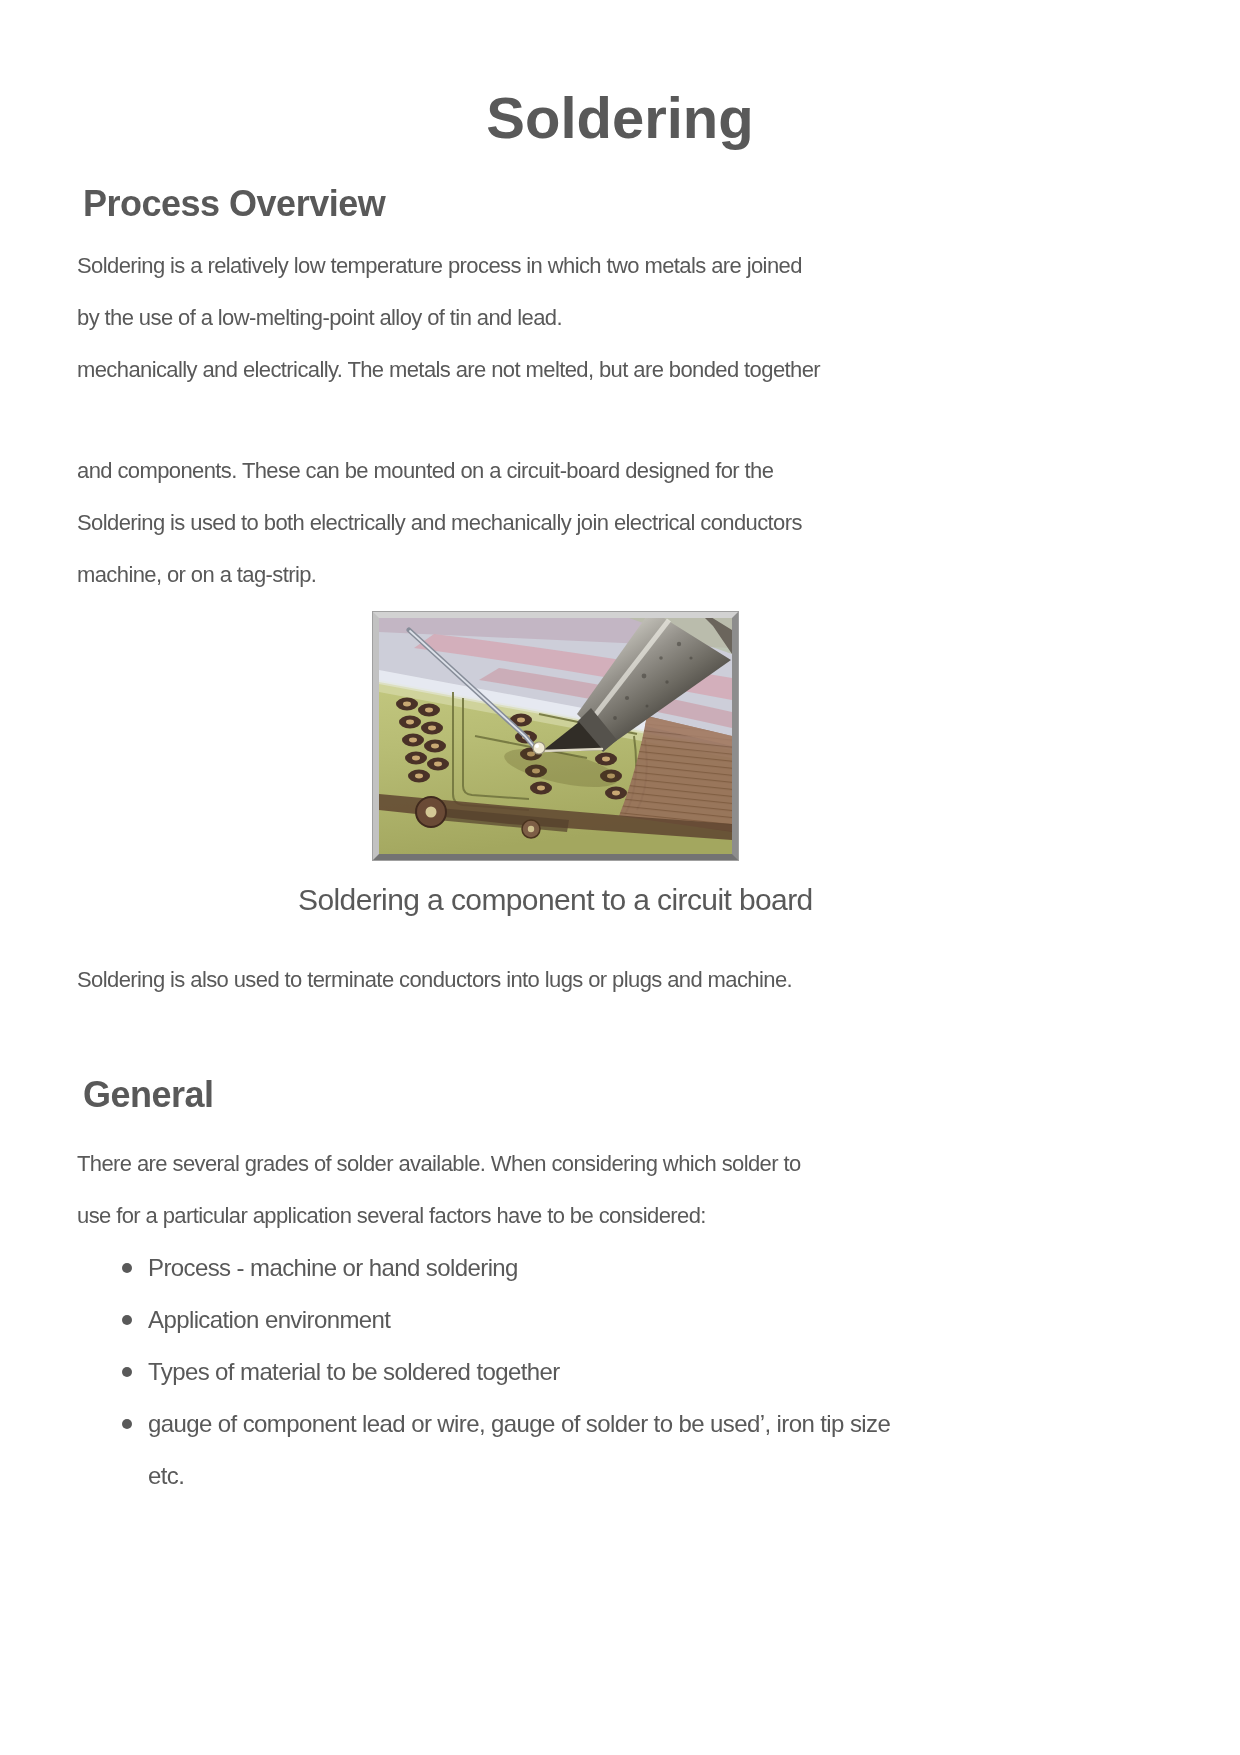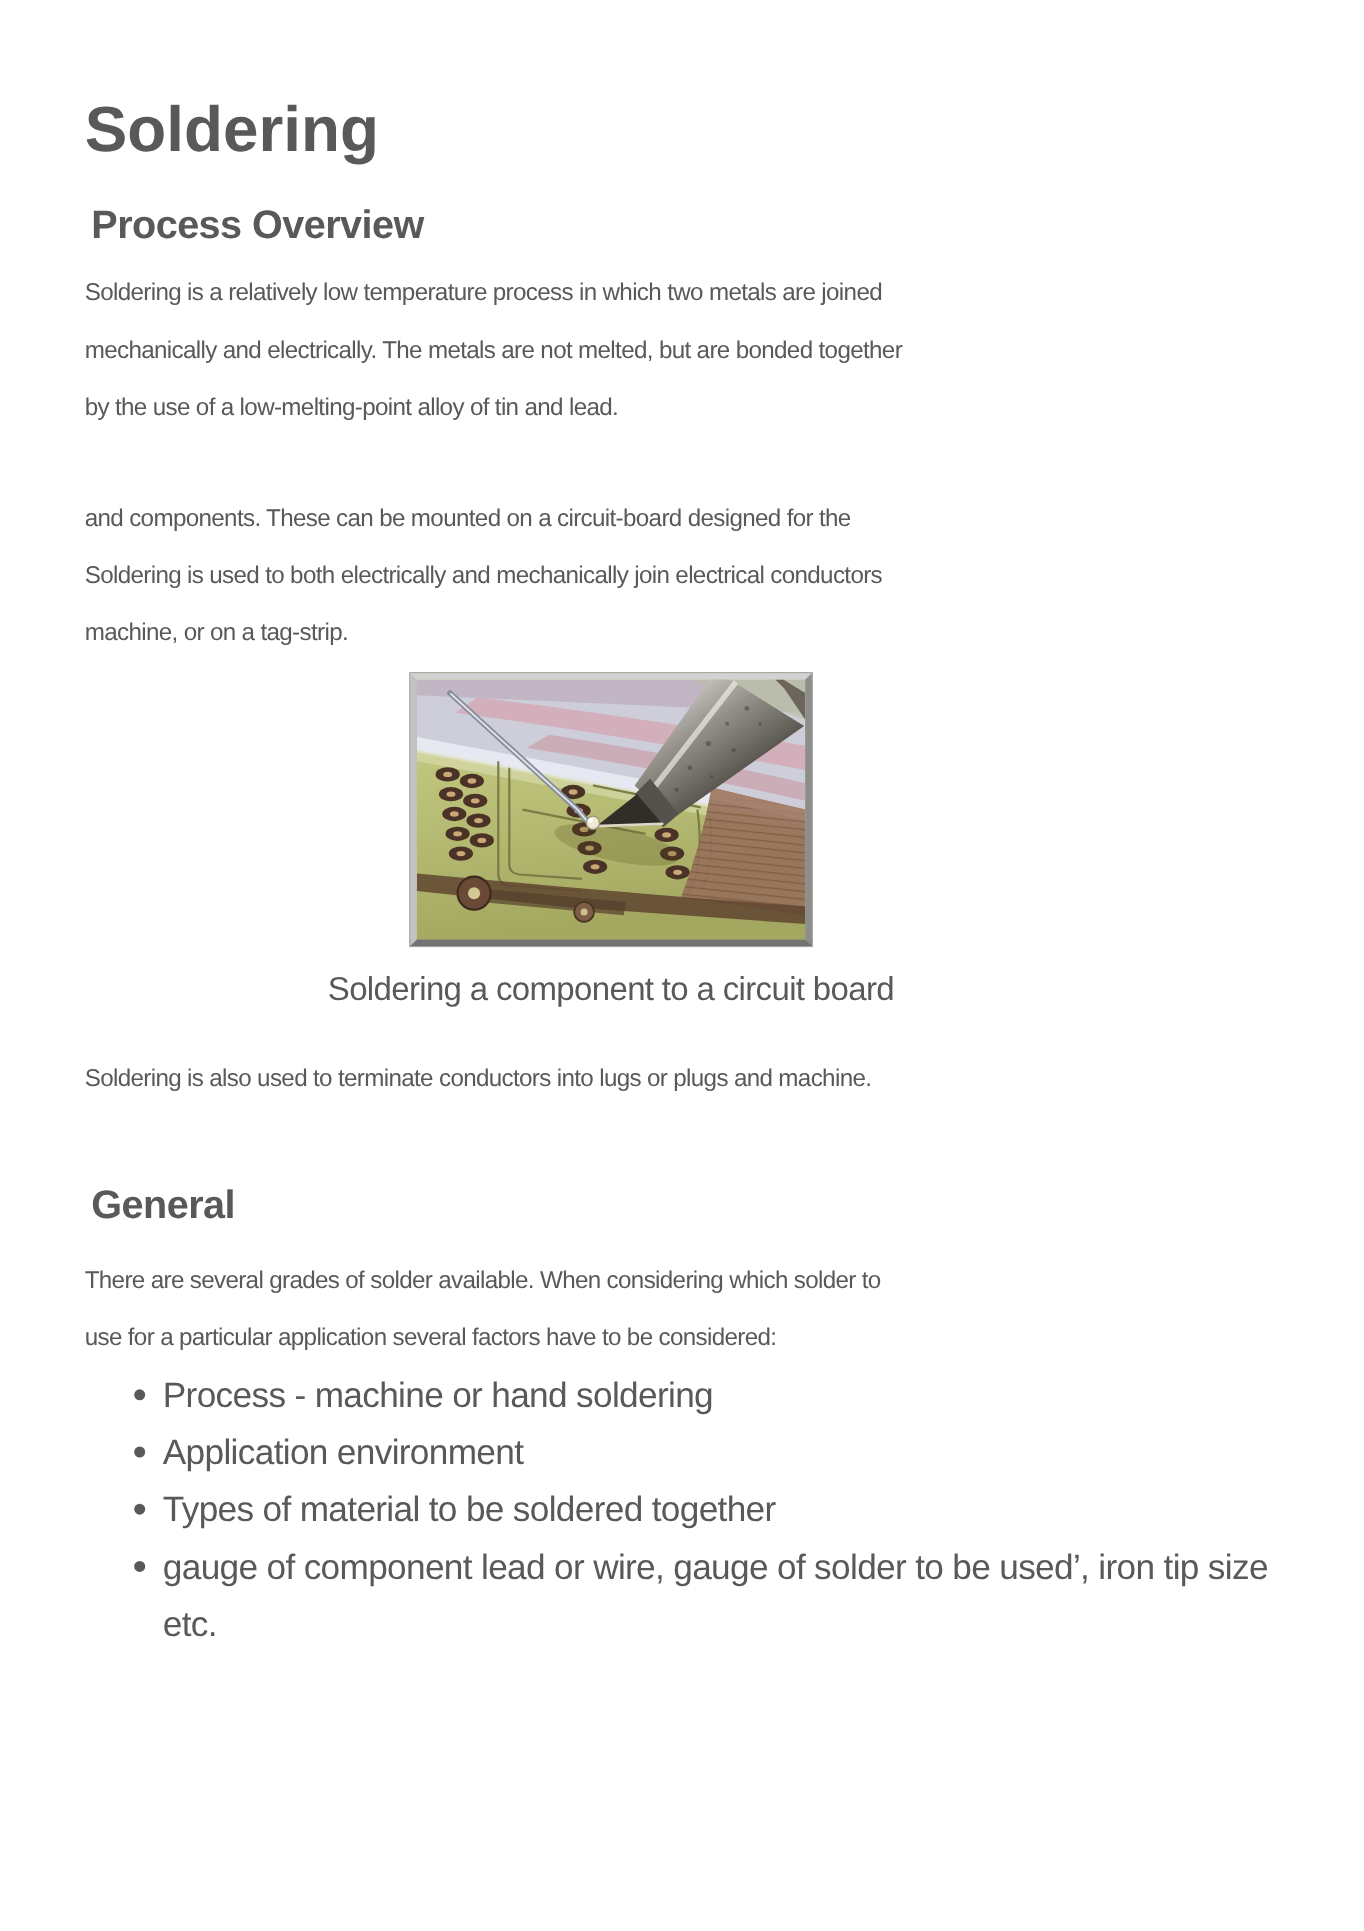--- a/index.html
+++ b/index.html
@@ -8,21 +8,21 @@
     width:1240px;height:1755px;
     background:#ffffff;
     overflow:hidden;
     font-family:"Liberation Sans",sans-serif;
     color:#595959;
   }
   .content{margin:0 77px;width:1086px;}
   .doc-title{
     margin:83px 0 0 0;
     font-size:58px;line-height:70px;
-    font-weight:bold;text-align:left;
+    font-weight:bold;text-align:center;
     letter-spacing:0;
   }
   h2.sec{
     font-size:36px;line-height:46px;font-weight:bold;
     margin:6px;letter-spacing:-0.5px;
   }
   h2.proc{margin-top:28px;}
   h2.gen{margin-top:66px;}
   .para{font-size:22px;line-height:52px;letter-spacing:-0.6px;margin:0;}
   .para .ln{display:block;}
@@ -42,21 +42,21 @@
   .caption{
     margin:14px 0 0 221px;
     font-size:30px;line-height:52px;letter-spacing:-0.6px;
   }
   ul.factors{
     list-style:none;margin:0;padding:0;
   }
   ul.factors li{
     position:relative;
     padding-left:71px;
-    font-size:32px;line-height:52px;letter-spacing:-0.6px;
+    font-size:24px;line-height:52px;letter-spacing:-0.6px;
   }
   ul.factors li::before{
     content:"";
     position:absolute;left:45px;top:21px;
     width:10px;height:10px;border-radius:50%;
     background:#595959;
   }
   ul.factors li .ln{display:block;}
 </style>
 </head>
@@ -64,22 +64,22 @@
 
 <div class="page">
   <div class="content">
 
     <div class="doc-title">Soldering</div>
 
     <h2 class="sec proc">Process Overview</h2>
 
     <p class="para p1">
       <span class="ln">Soldering is a relatively low temperature process in which two metals are joined</span>
+      <span class="ln">by the use of a low-melting-point alloy of tin and lead.</span>
       <span class="ln">mechanically and electrically. The metals are not melted, but are bonded together</span>
-      <span class="ln">by the use of a low-melting-point alloy of tin and lead.</span>
     </p>
 
     <p class="para p2">
       <span class="ln">and components. These can be mounted on a circuit-board designed for the</span>
       <span class="ln">Soldering is used to both electrically and mechanically join electrical conductors</span>
       <span class="ln">machine, or on a tag-strip.</span>
     </p>
 
     <div class="figure">
       <svg viewBox="0 0 353 236" xmlns="http://www.w3.org/2000/svg">

